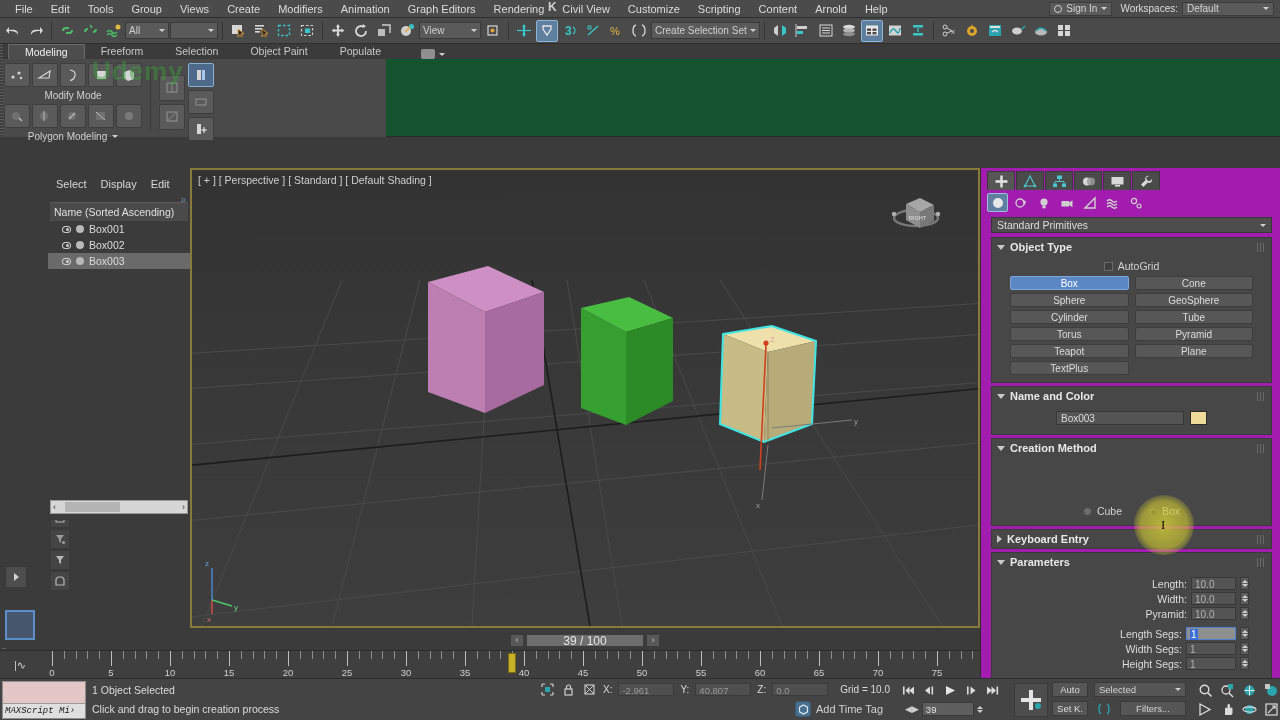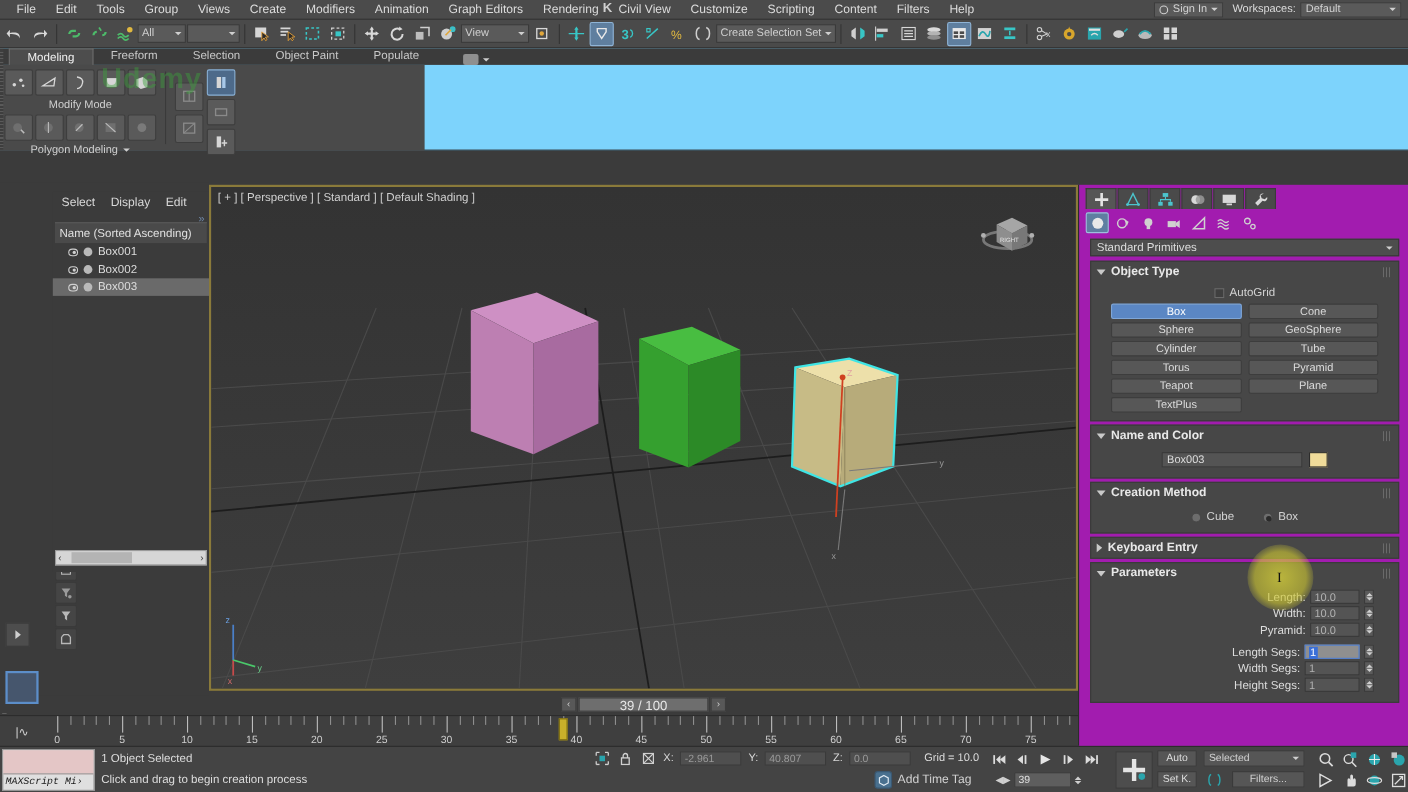--- a/index.html
+++ b/index.html
@@ -55,21 +55,21 @@
   .tdrop{
     height:17px;background:#5a5a5a;border:1px solid #3a3a3a;display:flex;align-items:center;
     justify-content:space-between;padding:0 3px;font-size:10px;color:#cfcfcf;
   }
   .combo-all{width:44px;}
   .combo-blank{width:48px;}
   .combo-view{width:62px;}
   .combo-cs{width:109px;}
 
   
-  .ribbon{height:93px;background:#7dd3fc;border-bottom:1px solid #2a2a2a;position:relative;}
+  .ribbon{height:93px;background:#14532d;border-bottom:1px solid #2a2a2a;position:relative;}
   .ribtabs{height:15px;display:flex;align-items:flex-end;background:#3b3b3b;padding-left:8px;}
   .ribtab{padding:0 16px;height:15px;line-height:15px;font-size:10.5px;color:#c8c8c8;}
   .ribtab.on{background:#4d4d4d;color:#f0f0f0;border-top:1px solid #6a6a6a;border-left:1px solid #6a6a6a;border-right:1px solid #6a6a6a;}
   .ribbody{display:flex;height:78px;padding:4px;gap:6px;background:#4a4a4a;width:386px;}
   .ribgroup{display:flex;flex-direction:column;align-items:center;}
   .ribrow{display:flex;gap:2px;}
   .ribbtn{width:26px;height:24px;background:#5a5a5a;border:1px solid #3e3e3e;border-radius:2px;display:flex;align-items:center;justify-content:center;}
   .ribbtn.sel{background:#4d6a8a;border-color:#89b0d4;}
   .riblabel{font-size:10px;color:#d0d0d0;margin:3px 0;}
   .ribdiv{width:1px;background:#3a3a3a;margin:2px 2px;}
@@ -163,21 +163,21 @@
   .rohdr .grip{margin-left:auto;width:9px;height:9px;background:repeating-linear-gradient(90deg,#6a6a6a 0 1px,transparent 1px 3px);}
   .robody{padding:4px 6px 7px 6px;}
   .autogrid{display:flex;align-items:center;gap:5px;justify-content:center;font-size:10.5px;padding-bottom:4px;}
   .chk{width:9px;height:9px;background:#3f3f3f;border:1px solid #6a6a6a;}
   .otgrid{display:grid;grid-template-columns:1fr 1fr;gap:3px 6px;padding:0 12px;}
   .otbtn{height:14px;background:#575757;border:1px solid #3d3d3d;border-radius:2px;display:flex;align-items:center;justify-content:center;font-size:10px;color:#dcdcdc;}
   .otbtn.on{background:#5b87c4;border-color:#7ea6d8;color:#fff;}
   .namerow{display:flex;align-items:center;gap:6px;justify-content:center;padding:2px 0;}
   .namefield{width:128px;height:14px;background:#545454;border:1px solid #383838;font-size:10px;color:#dcdcdc;padding:0 4px;line-height:14px;}
   .swatch{width:17px;height:14px;border:1px solid #2c2c2c;}
-  .radiorow{display:flex;align-items:center;gap:26px;justify-content:center;font-size:10.5px;padding:3px 0 1px;}
+  .radiorow{display:flex;align-items:center;gap:26px;justify-content:center;font-size:10.5px;padding:3px 0 1px;margin-top:41px;}
   .radio{display:flex;align-items:center;gap:5px;}
   .rd{width:9px;height:9px;border-radius:50%;background:#6d6d6d;border:1px solid #484848;position:relative;}
   .rd.on:after{content:"";position:absolute;left:2px;top:2px;width:5px;height:5px;border-radius:50%;background:#2a2a2a;}
   .prow{display:flex;align-items:center;justify-content:flex-end;gap:4px;margin:2px 0;padding-right:16px;}
   .plabel{font-size:10.5px;color:#dcdcdc;}
   .pfield{width:45px;height:13px;background:#545454;border:1px solid #383838;font-size:10px;color:#b2b2b2;padding:0 3px;line-height:13px;}
   .pfield.seg{width:50px;}
   .pfield.edit{background:#8f8f8f;border:1px solid #4f7fd1;color:#1a1a1a;}
   .pfield.edit .selnum{background:#3a6fd8;color:#fff;padding:0 1px;}
   .pspin{width:9px;height:13px;background:#5b5b5b;border:1px solid #3a3a3a;display:flex;flex-direction:column;align-items:center;justify-content:center;gap:1px;}
@@ -202,21 +202,21 @@
     <div class="mi">Views</div>
     <div class="mi">Create</div>
     <div class="mi">Modifiers</div>
     <div class="mi">Animation</div>
     <div class="mi">Graph Editors</div>
     <div class="mi">Rendering</div>
     <div class="mi">Civil View</div>
     <div class="mi">Customize</div>
     <div class="mi">Scripting</div>
     <div class="mi">Content</div>
-    <div class="mi">Filters</div>
+    <div class="mi">Arnold</div>
     <div class="mi">Help</div>
     <span class="spacer"></span>
     <div class="signin">
       <span class="av"></span>
       <span>Sign In</span>
       <span class="caret"></span>
     </div>
     <span class="wsLabel">Workspaces:</span>
     <div class="wsSel">
       <span>Default</span>

